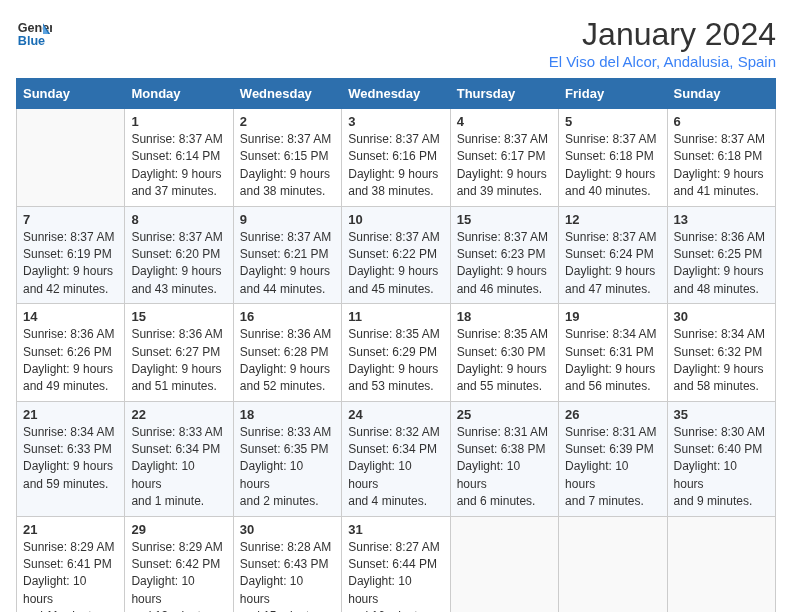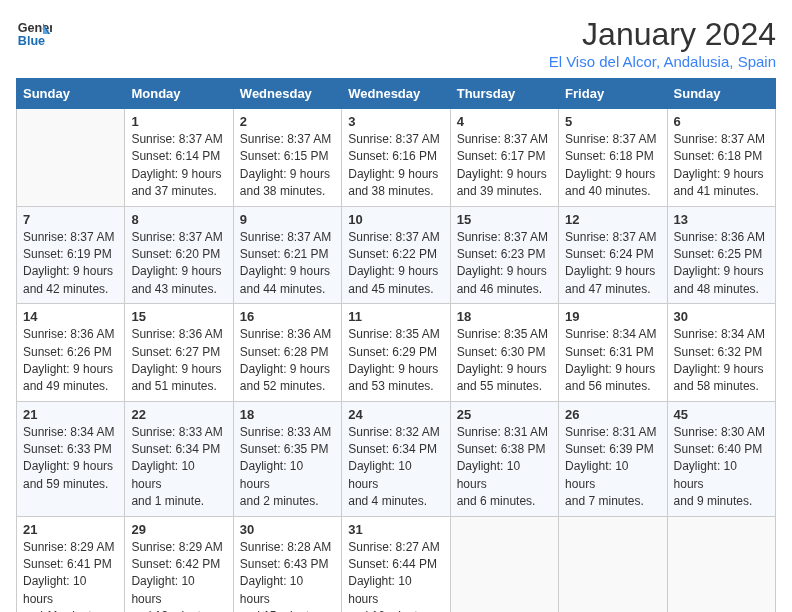--- a/index.html
+++ b/index.html
@@ -293,21 +293,21 @@
 and 6 minutes.</div>
         </td>
         <td>
           <span class="day-number">26</span>
           <div class="day-info" style="white-space: pre-line;">Sunrise: 8:31 AM
 Sunset: 6:39 PM
 Daylight: 10 hours
 and 7 minutes.</div>
         </td>
         <td>
-          <span class="day-number">45</span>
+          <span class="day-number">35</span>
           <div class="day-info" style="white-space: pre-line;">Sunrise: 8:30 AM
 Sunset: 6:40 PM
 Daylight: 10 hours
 and 9 minutes.</div>
         </td>
       </tr>
       <tr>
         <td>
           <span class="day-number">21</span>
           <div class="day-info" style="white-space: pre-line;">Sunrise: 8:29 AM

